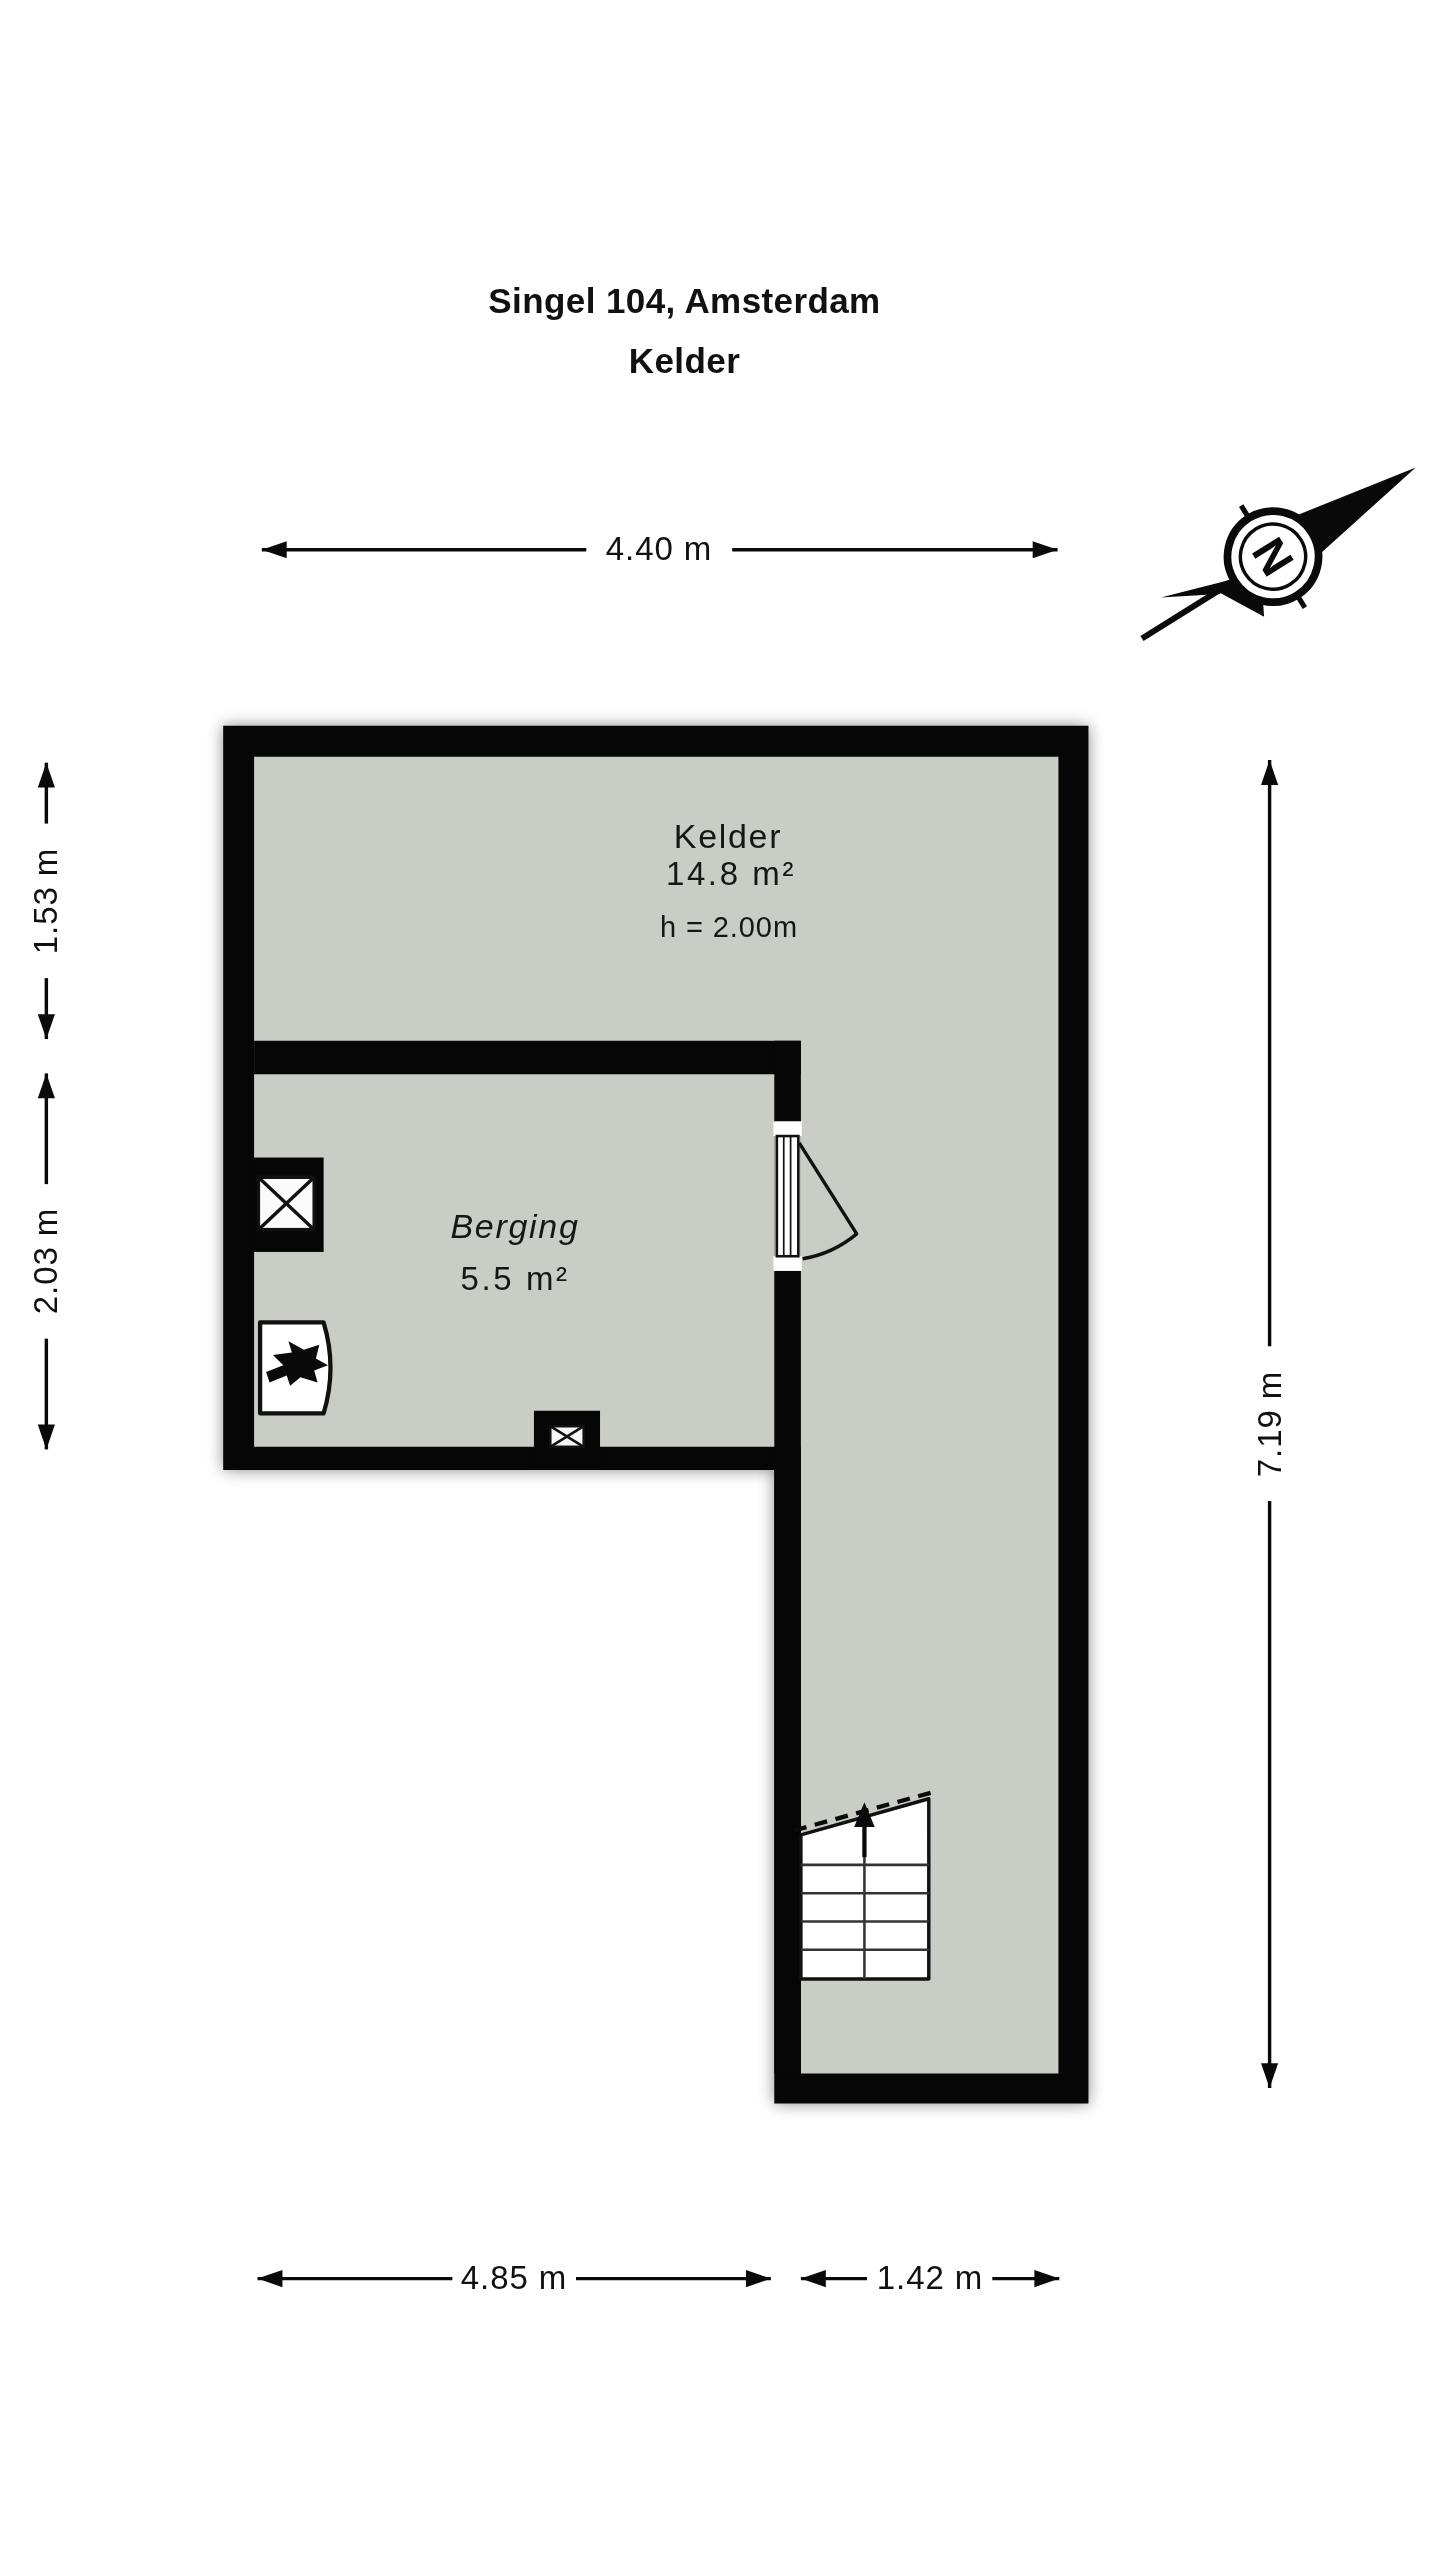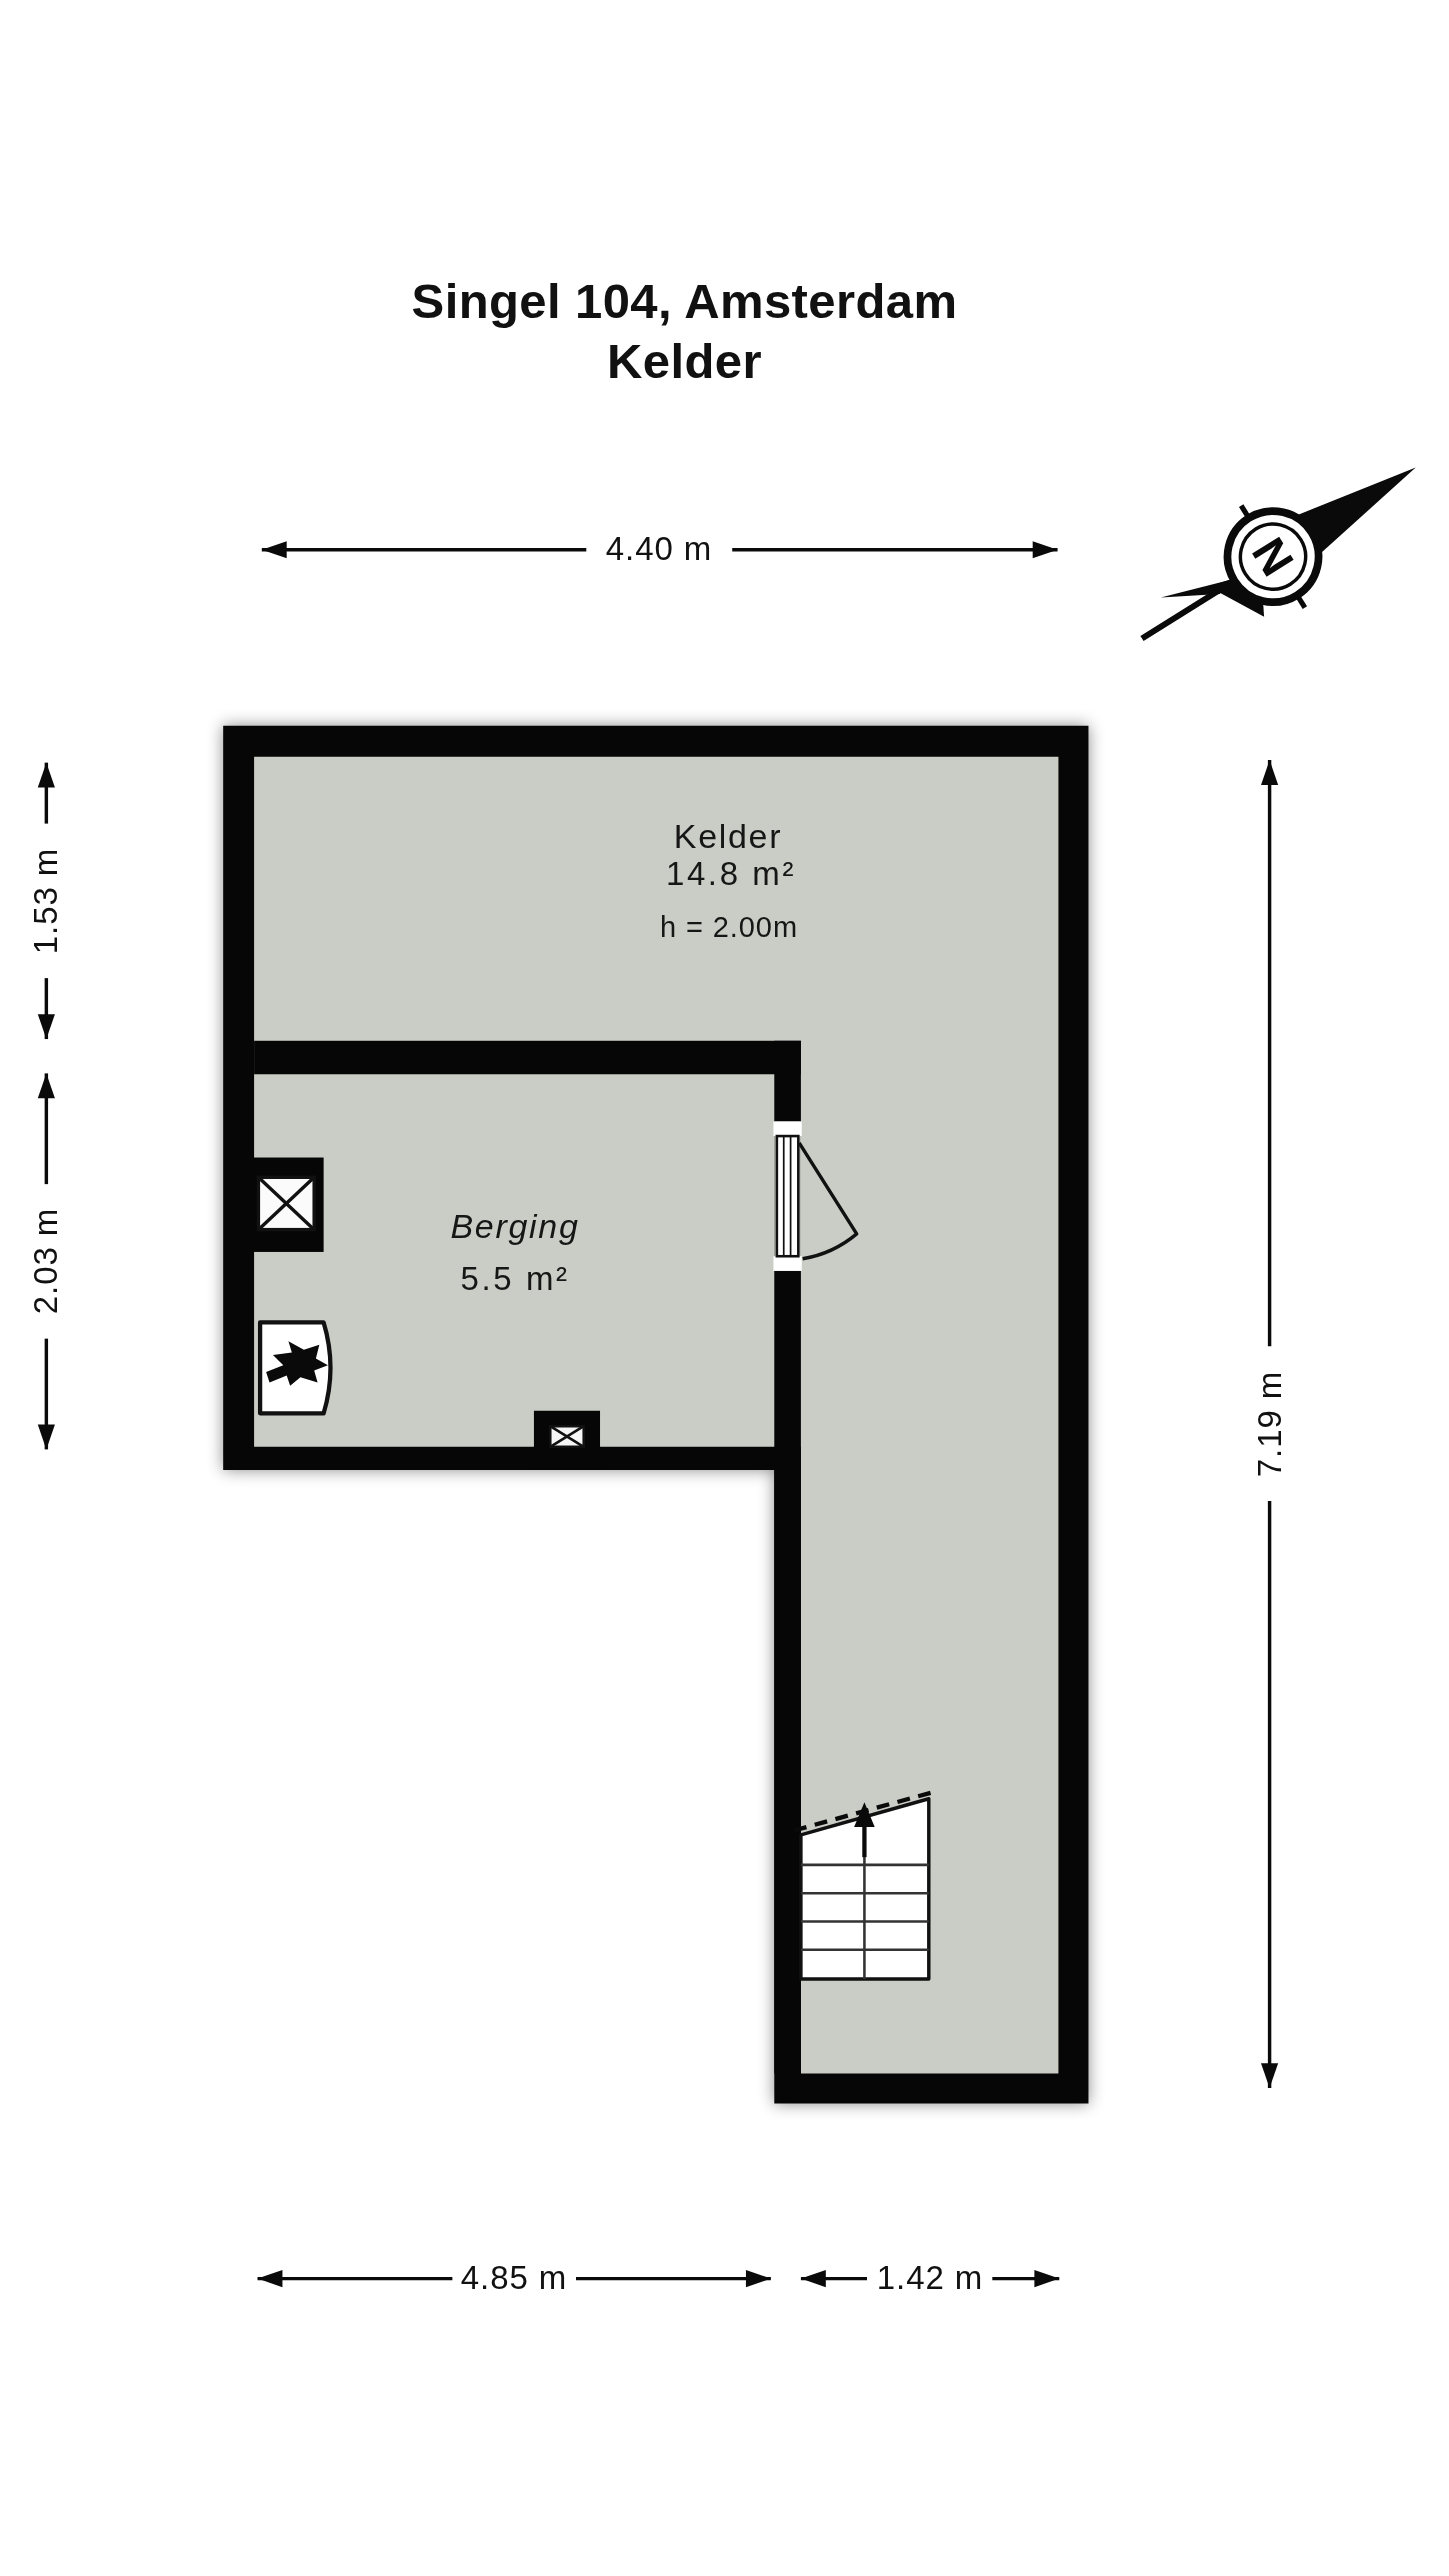--- a/index.html
+++ b/index.html
@@ -15,21 +15,21 @@
     font-family:"Liberation Sans", sans-serif;
     color:var(--ink);
     overflow:hidden;
   }
   #plan-svg{position:absolute;left:0;top:0;}
   .wall-fill{fill:var(--wall);}
   .floor-fill{fill:var(--floor);}
   .white-fill{fill:#ffffff;}
   .title-block{
     position:absolute;left:0;top:271px;width:1369px;
-    text-align:center;font-weight:bold;font-size:49px;line-height:60px;
+    text-align:center;font-weight:bold;font-size:35px;line-height:60px;
     letter-spacing:0.4px;color:#111;
   }
   .room-label{
     position:absolute;transform:translate(-50%,-50%);
     white-space:nowrap;text-align:center;color:#161616;
   }
   .room-name{font-size:34px;letter-spacing:1.7px;}
   .room-area{font-size:33px;letter-spacing:2.6px;}
   .room-height{font-size:29px;letter-spacing:0.9px;margin-top:12px;}
   .dim-label{

